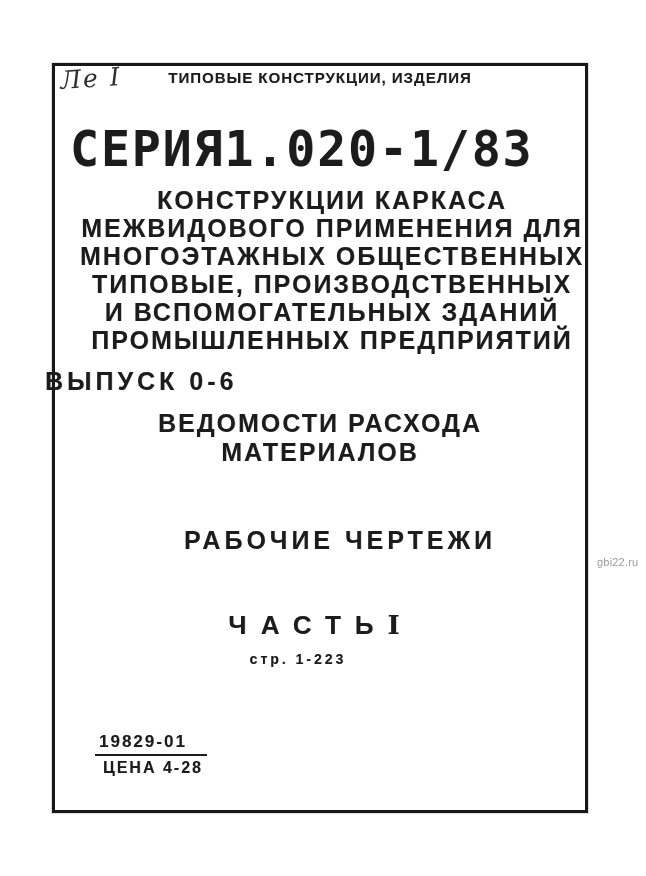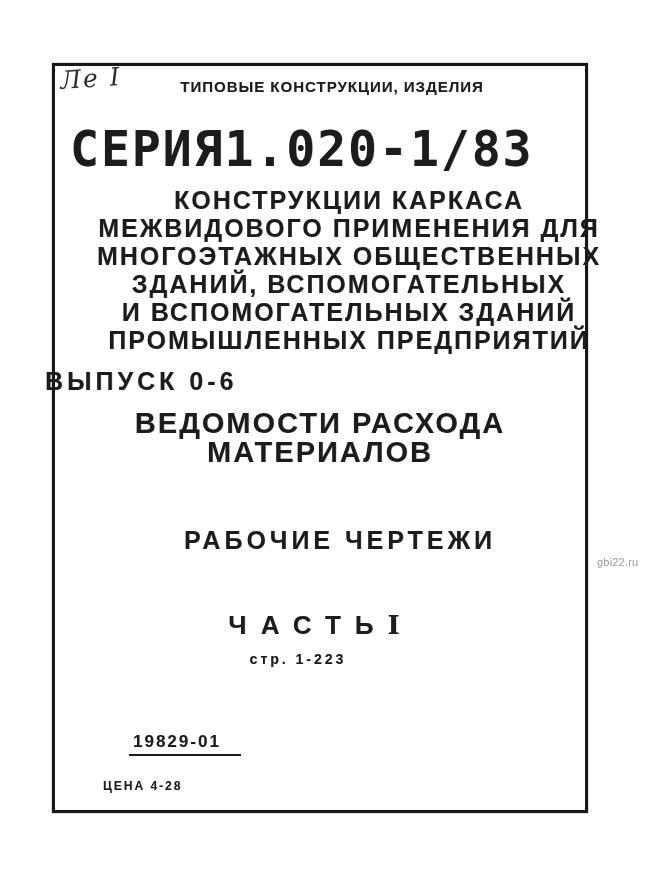--- a/index.html
+++ b/index.html
@@ -28,49 +28,48 @@
     transform:rotate(-4deg);
     letter-spacing:2px;
   }
   .hdr{
     position:absolute;left:0;width:100%;
     text-align:center;
     font-size:15px;font-weight:bold;
     letter-spacing:1px;
     white-space:nowrap;
   }
-  .hdr-1{top:12px;padding-left:12px;}
+  .hdr-1{top:3px;}
   .hdr-2{top:29px;}
   .series-line{
     position:absolute;left:15px;top:54px;width:463px;
     display:flex;justify-content:space-between;align-items:baseline;
     font-family:"DejaVu Sans Mono", monospace;
     font-weight:bold;font-size:48px;
     letter-spacing:2px;
     white-space:nowrap;
     transform:scaleY(1.04);
   }
   .title-block{
-    position:absolute;left:0;top:120px;width:100%;
+    position:absolute;left:12px;top:120px;width:100%;
     text-align:center;
     font-size:25px;font-weight:bold;
     letter-spacing:2px;line-height:28px;
     white-space:nowrap;
-    padding-left:29px;
   }
   .issue{
     position:absolute;left:-10px;top:301px;width:100%;
     text-align:left;
     font-size:25px;font-weight:bold;letter-spacing:4px;
     white-space:nowrap;
   }
   .subtitle-block{
     position:absolute;left:0;top:343px;width:100%;
     text-align:center;
-    font-size:29px;font-weight:bold;letter-spacing:2px;line-height:29px;
+    font-size:25px;font-weight:bold;letter-spacing:2px;line-height:29px;
     white-space:nowrap;
   }
   .doc-type{
     position:absolute;left:0;top:460px;width:100%;
     text-align:center;
     font-size:25px;font-weight:bold;letter-spacing:4px;
     white-space:nowrap;
     padding-left:20px;
   }
   .part-line{
@@ -89,27 +88,25 @@
     font-size:14px;font-weight:bold;letter-spacing:3px;
     white-space:nowrap;
   }
   .catalog{
     position:absolute;left:40px;top:666px;
     display:inline-block;
     font-size:17px;font-weight:bold;letter-spacing:2px;
     padding:0 20px 2px 4px;
     border-bottom:2px solid #1c1c1c;
     white-space:nowrap;
-    margin-left:34px;
   }
   .price{
     position:absolute;left:48px;top:693px;
-    font-size:12px;font-weight:bold;letter-spacing:2px;
+    font-size:16px;font-weight:bold;letter-spacing:2px;
     white-space:nowrap;
-    margin-top:20px;
   }
   .watermark{
     position:absolute;left:597px;top:556px;
     font-size:11px;color:#9a9a9a;
     letter-spacing:0.2px;
   }
 </style>
 </head>
 <body>
 
@@ -124,21 +121,21 @@
 
     <div class="series-line ink">
       <span>СЕРИЯ</span>
       <span>1.020-1/83</span>
     </div>
 
     <div class="title-block">
       <div class="ink">КОНСТРУКЦИИ КАРКАСА</div>
       <div class="ink">МЕЖВИДОВОГО ПРИМЕНЕНИЯ ДЛЯ</div>
       <div class="ink">МНОГОЭТАЖНЫХ ОБЩЕСТВЕННЫХ</div>
-      <div class="ink">ЗДАНИЙ, ВСПОМОГАТЕЛЬНЫХ</div>
+      <div class="ink">ТИПОВЫЕ, ПРОИЗВОДСТВЕННЫХ</div>
       <div class="ink">И ВСПОМОГАТЕЛЬНЫХ ЗДАНИЙ</div>
       <div class="ink">ПРОМЫШЛЕННЫХ ПРЕДПРИЯТИЙ</div>
     </div>
 
     <div class="issue ink">ВЫПУСК 0-6</div>
 
     <div class="subtitle-block">
       <div class="ink">ВЕДОМОСТИ РАСХОДА</div>
       <div class="ink">МАТЕРИАЛОВ</div>
     </div>

